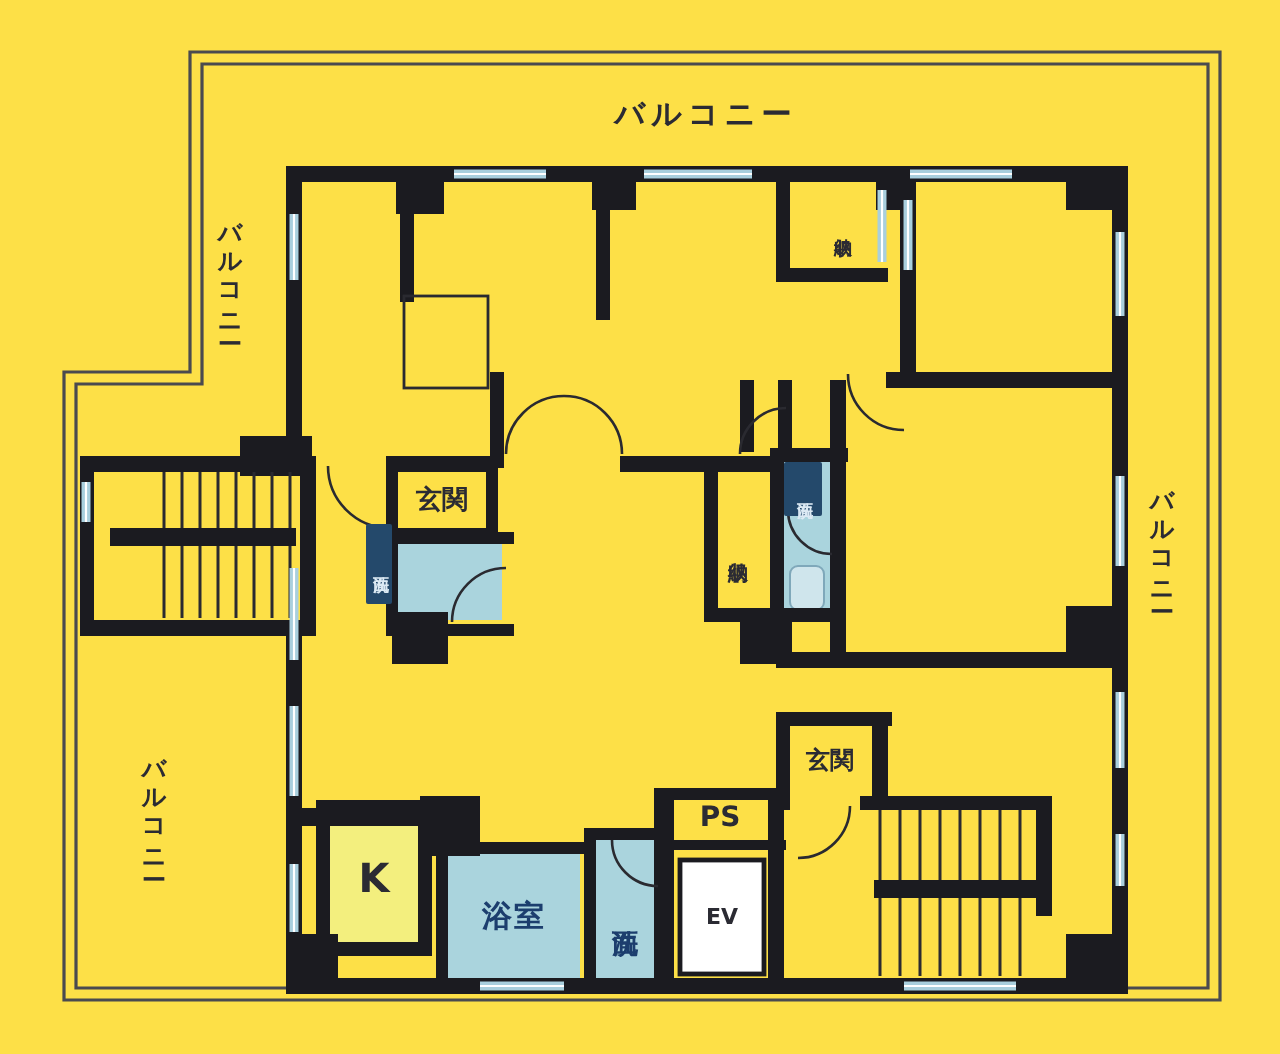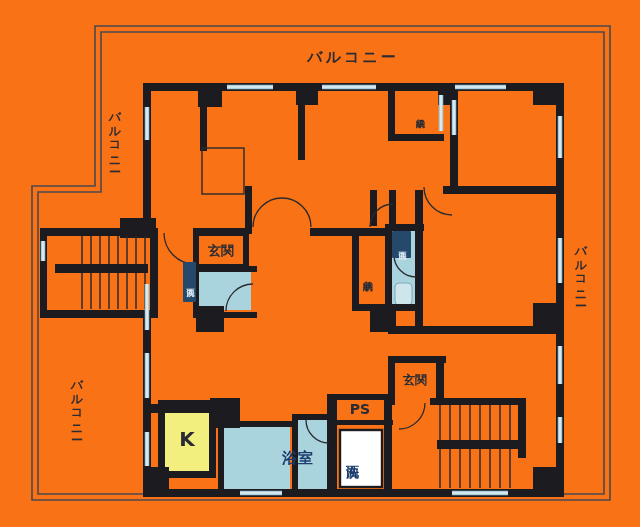--- a/index.html
+++ b/index.html
@@ -1,17 +1,17 @@
 <!DOCTYPE html>
 <html style="--wall: #1b1b20; --boundary: #4a4a4f; --window: #a9cfdd; --wet: #aad4dd; --kitchen: #f3ef7e; --tag: #24496b; --text: #2b2b33; --wet_text: #1c3e6e;"><head>
 <meta charset="utf-8">
 <style>
   html,body{margin:0;padding:0;background:#ffffff;}
   .stage{
-    position:relative;width:640px;height:527px;background:#f97316;
+    position:relative;width:640px;height:527px;background:#fde047;
     font-family:"DejaVu Sans","Liberation Sans",sans-serif;overflow:hidden;
   }
   svg.plan{position:absolute;left:0;top:0;width:640px;height:527px;}
   
   .wall{fill:var(--wall,#1b1b20);}
   .bnd{fill:none;stroke:var(--boundary,#4a4a4f);stroke-width:1.6;}
   .thin{fill:none;stroke:#2a2a30;stroke-width:1.4;}
   .arc{fill:none;stroke:#2a2a30;stroke-width:1.3;}
   .tread{stroke:#2a2a30;stroke-width:1.5;}
   .win{stroke:var(--window,#a9cfdd);stroke-width:4.5;}
@@ -21,21 +21,21 @@
   .fixture{fill:#cfe5ec;stroke:#7fa8ba;stroke-width:1;}
   .evbox{fill:#ffffff;stroke:#1b1b20;stroke-width:2.4;}
   
   .lbl{
     position:absolute;color:var(--text,#2b2b33);font-weight:bold;line-height:1;
     display:flex;align-items:center;justify-content:center;white-space:nowrap;
     pointer-events:none;
   }
   .v{writing-mode:vertical-rl;text-orientation:mixed;}
   .tag{background:var(--tag,#24496b);color:#dceaf4;border-radius:1px;}
-  .wettext{color:var(--wet_text,#1c3e6e);margin-left:41px;}
+  .wettext{color:var(--wet_text,#1c3e6e);}
 </style>
 </head>
 <body>
 
 <div class="stage">
 
   <svg class="plan" viewBox="0 0 640 527">
 
     <g>
       <path class="bnd" d="M95,26 H610 V500 H32 V186 H95 Z"></path>
@@ -223,16 +223,17 @@
   <div class="lbl v tag" style="left:183px;top:262px;width:13px;height:40px;font-size:8px;">洗面</div>
 
   <div class="lbl" style="left:165px;top:407px;width:44px;height:64px;font-size:20px;">K</div>
 
   <div class="lbl wettext" style="left:224px;top:427px;width:66px;height:62px;font-size:15px;letter-spacing:1px;">浴室</div>
 
   <div class="lbl v wettext" style="left:296px;top:420px;width:31px;height:69px;font-size:13px;">洗面</div>
 
   <div class="lbl" style="left:334px;top:399px;width:52px;height:20px;font-size:14px;">PS</div>
 
+  <div class="lbl" style="left:340px;top:430px;width:42px;height:57px;font-size:11px;">EV</div>
 
   <div class="lbl" style="left:392px;top:363px;width:46px;height:34px;font-size:12px;">玄関</div>
 
 </div>
 
 </body></html>

